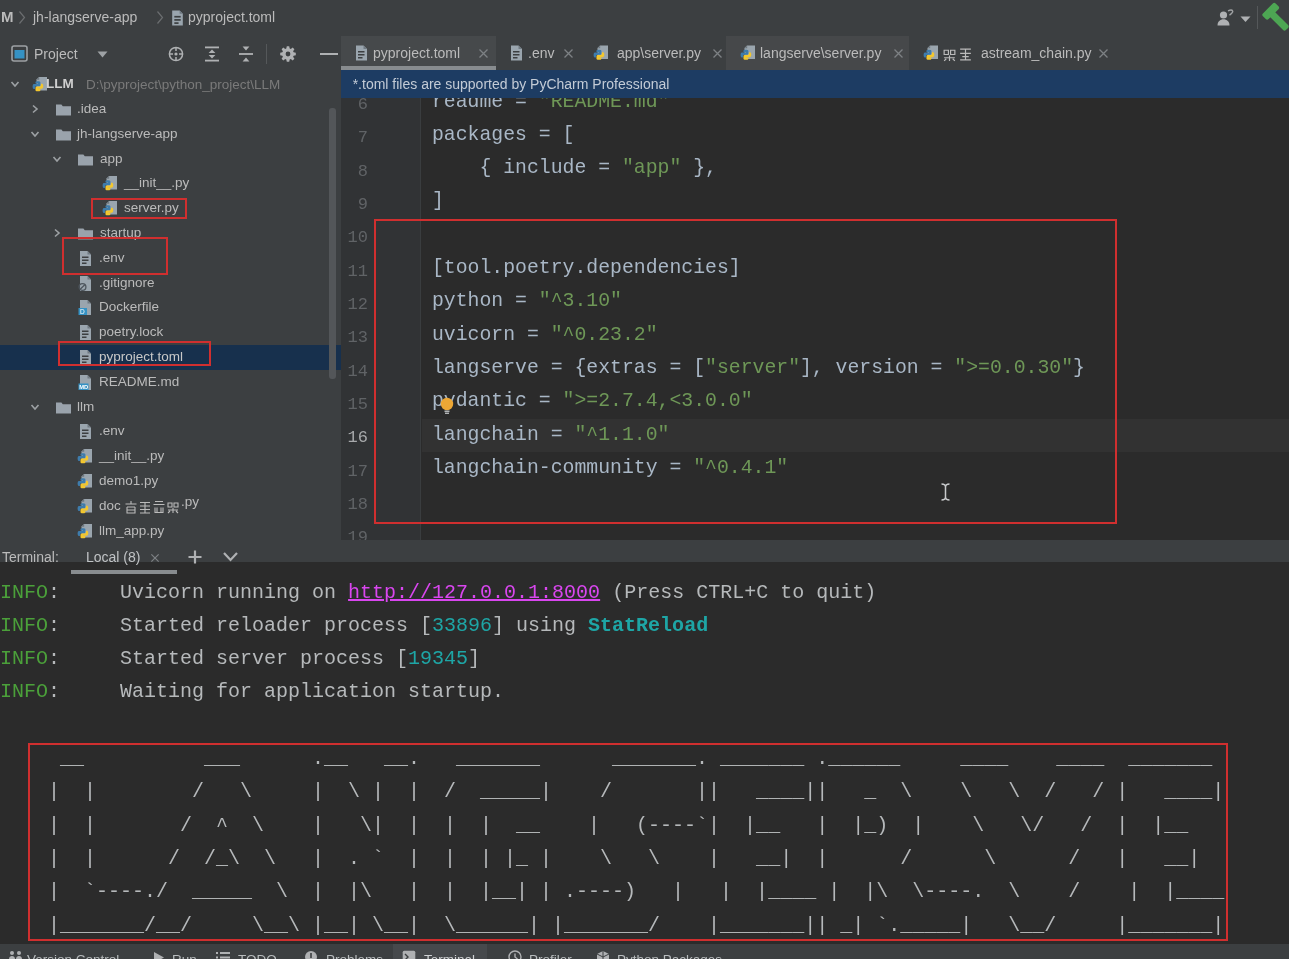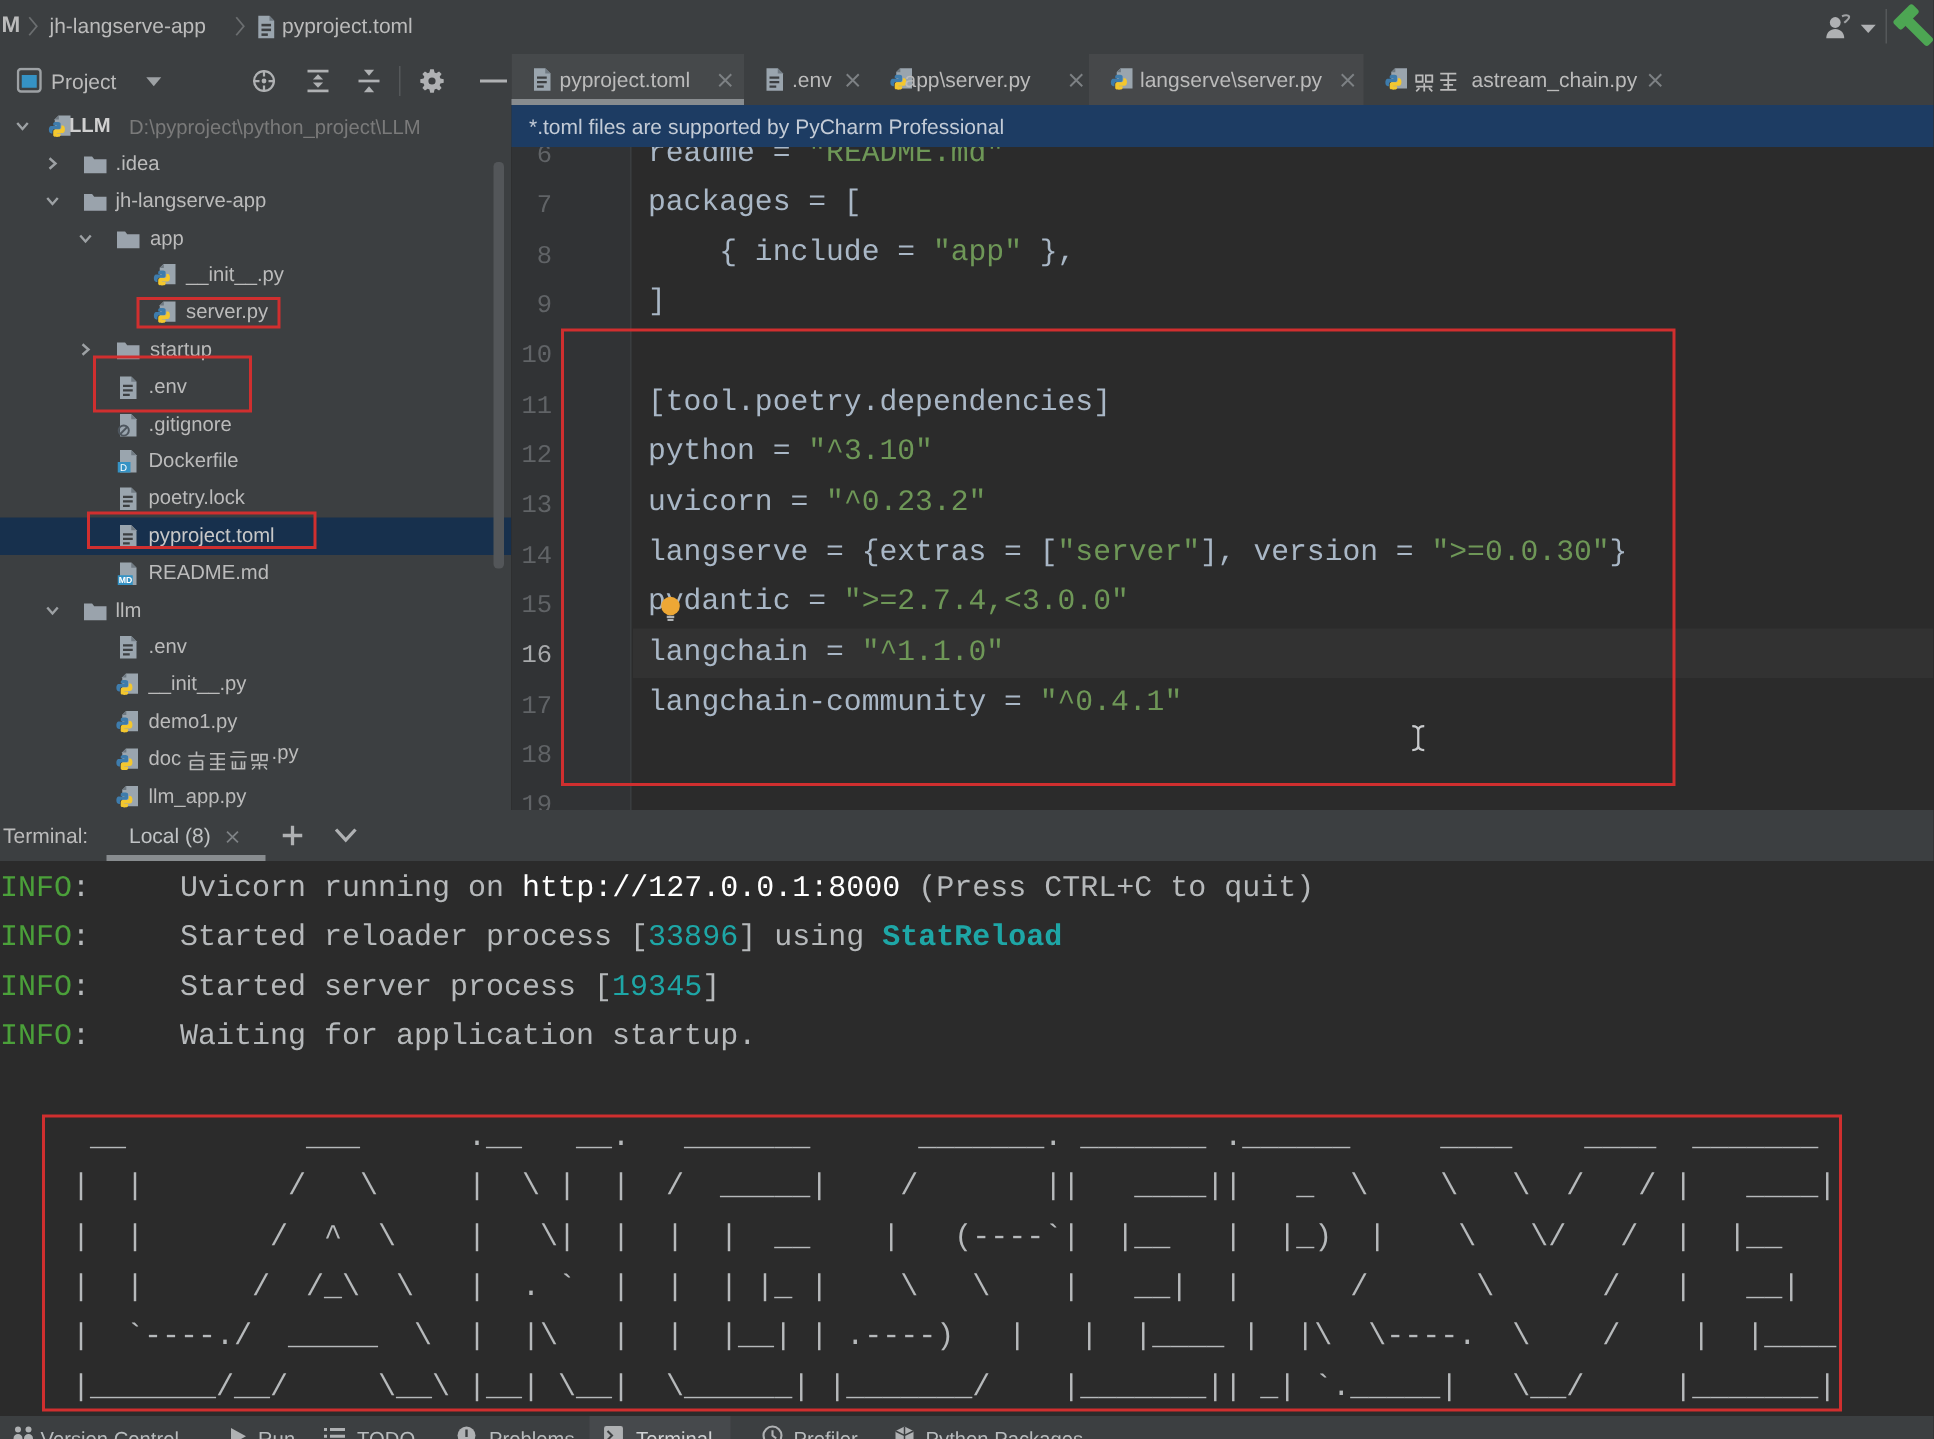--- a/index.html
+++ b/index.html
@@ -16,25 +16,25 @@
 #banner{position:absolute;left:341px;top:70px;width:948px;height:28px;background:#1d3c63;color:#c3cbd6;font-size:14px;line-height:28px}
 #editor{position:absolute;left:341px;top:98px;width:948px;height:442px;background:#2b2b2b;overflow:hidden}
 #gutter{position:absolute;left:0;top:0;width:80px;height:442px;background:#313335;border-right:1px solid #3a3d3f}
 pre{font-family:"Liberation Mono",monospace;font-size:19.8px;line-height:33.33px}
 #gutnums{position:absolute;left:0;top:-10px;width:27px;text-align:right;color:#606366;font-size:17px}
 #code{position:absolute;left:91px;top:-12.5px;color:#a9b7c6}
 .str{color:#6e9757}
 #curline{position:absolute;left:81px;top:320.5px;width:867px;height:33px;background:#323232}
 .redbox{position:absolute;border:2px solid #d02f2f}
 #terminal{position:absolute;left:0;top:540px;width:1289px;height:404px;background:#2b2b2b}
-#termhead{position:absolute;left:0;top:0;width:1289px;height:34px;background:#3c3f41;color:#bbbbbb;font-size:14px}
+#termhead{position:absolute;left:0;top:0;width:1289px;height:22px;background:#3c3f41;color:#bbbbbb;font-size:14px}
 #termtext{position:absolute;left:0px;top:35.5px;color:#b6b9bb;font-size:20px}
 .ginfo{color:#4ba03a}
 .teal{color:#1ea6a6}
-.turl{color:#ffffff;}
+.turl{color:#d946ef;text-decoration:underline}
 #statusbar{position:absolute;left:0;top:944px;width:1289px;height:26px;background:#3c3f41;color:#b8bcbe;font-size:13.5px}
 .sbitem{position:absolute;top:3px;height:26px;line-height:26px;white-space:nowrap}
 svg{display:block}
 </style></head>
 <body>
 <div id="titlebar">
 <b class="abs" style="left:1px;top:8px;font-size:15px">M</b>
 <svg class="abs" style="left:17px;top:10px" width="10" height="15" viewBox="0 0 10 15">
       <path d="M2.5 1.5 L7.5 7.5 L2.5 13.5" fill="none" stroke="#6b6e70" stroke-width="1.2"></path>
     </svg>
@@ -342,21 +342,21 @@
       <path d="M1.5 1.5l8 8M9.5 1.5l-8 8" stroke="#7d8184" stroke-width="1.3"></path>
     </svg>
 <svg class="abs" style="left:252px;top:8px" width="17" height="18" viewBox="0 0 17 17">
       <path d="M7 1h8v13.5H4.5V3.5z" fill="#9aa5ae"></path>
       <path d="M7.2 1v2.7H4.5z" fill="#6e7880"></path>
       <g transform="translate(0.5,4.8) scale(0.85)">
         <path d="M6.3 .6C3.3 .6 3.5 1.9 3.5 1.9v1.4h2.9v.4H2.1s-2-.2-2 2.9c0 3.1 1.8 3 1.8 3h1V8.2s-.1-1.8 1.8-1.8h2.9s1.7 0 1.7-1.6V1.9S9.5 .6 6.3 .6z" fill="#3e7cac"></path>
         <path d="M6.5 12.4c3 0 2.8-1.3 2.8-1.3V9.7H6.4v-.4h4.3s2 .2 2-2.9c0-3.1-1.8-3-1.8-3h-1v1.4s.1 1.8-1.8 1.8H5.2s-1.7 0-1.7 1.6v2.9s-.2 1.3 3 1.3z" fill="#f3c72e"></path>
       </g>
     </svg>
-<span class="abs" style="left:262px;top:9px">app\server.py</span>
+<span class="abs" style="left:276px;top:9px">app\server.py</span>
 <svg class="abs" style="left:371px;top:12px" width="11" height="11" viewBox="0 0 11 11">
       <path d="M1.5 1.5l8 8M9.5 1.5l-8 8" stroke="#7d8184" stroke-width="1.3"></path>
     </svg>
 <svg class="abs" style="left:399px;top:8px" width="17" height="18" viewBox="0 0 17 17">
       <path d="M7 1h8v13.5H4.5V3.5z" fill="#9aa5ae"></path>
       <path d="M7.2 1v2.7H4.5z" fill="#6e7880"></path>
       <g transform="translate(0.5,4.8) scale(0.85)">
         <path d="M6.3 .6C3.3 .6 3.5 1.9 3.5 1.9v1.4h2.9v.4H2.1s-2-.2-2 2.9c0 3.1 1.8 3 1.8 3h1V8.2s-.1-1.8 1.8-1.8h2.9s1.7 0 1.7-1.6V1.9S9.5 .6 6.3 .6z" fill="#3e7cac"></path>
         <path d="M6.5 12.4c3 0 2.8-1.3 2.8-1.3V9.7H6.4v-.4h4.3s2 .2 2-2.9c0-3.1-1.8-3-1.8-3h-1v1.4s.1 1.8-1.8 1.8H5.2s-1.7 0-1.7 1.6v2.9s-.2 1.3 3 1.3z" fill="#f3c72e"></path>
       </g>

